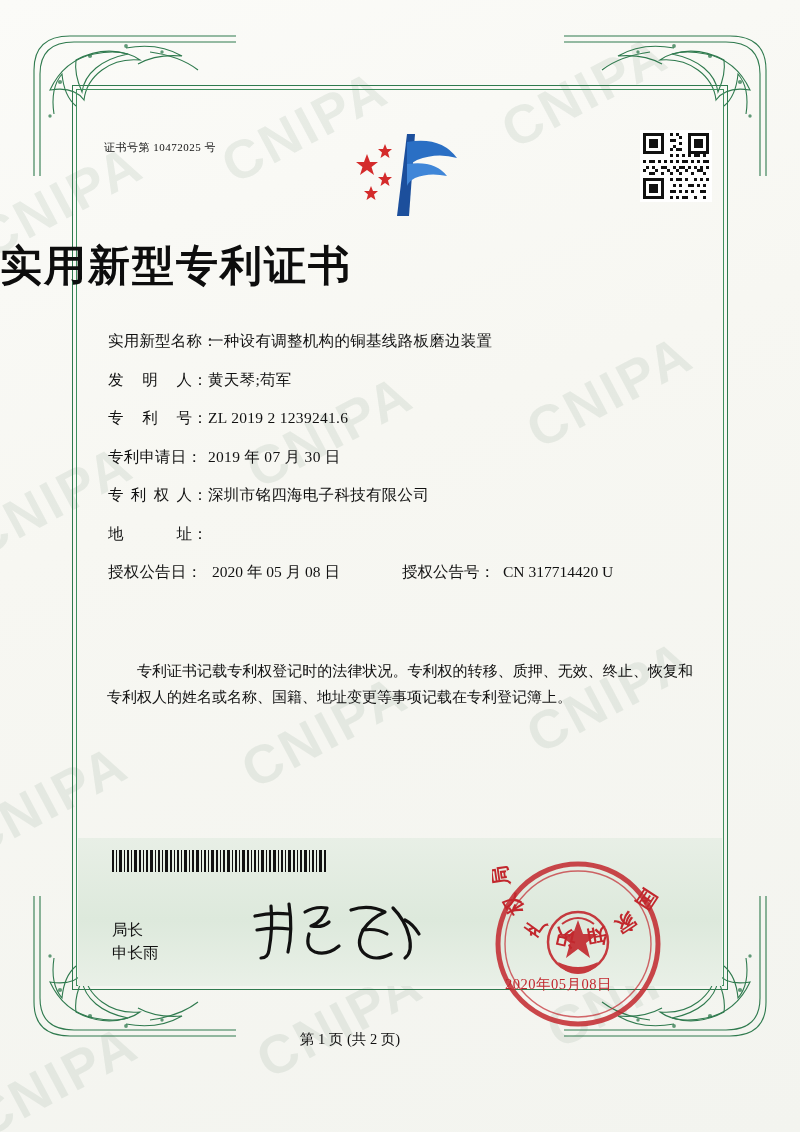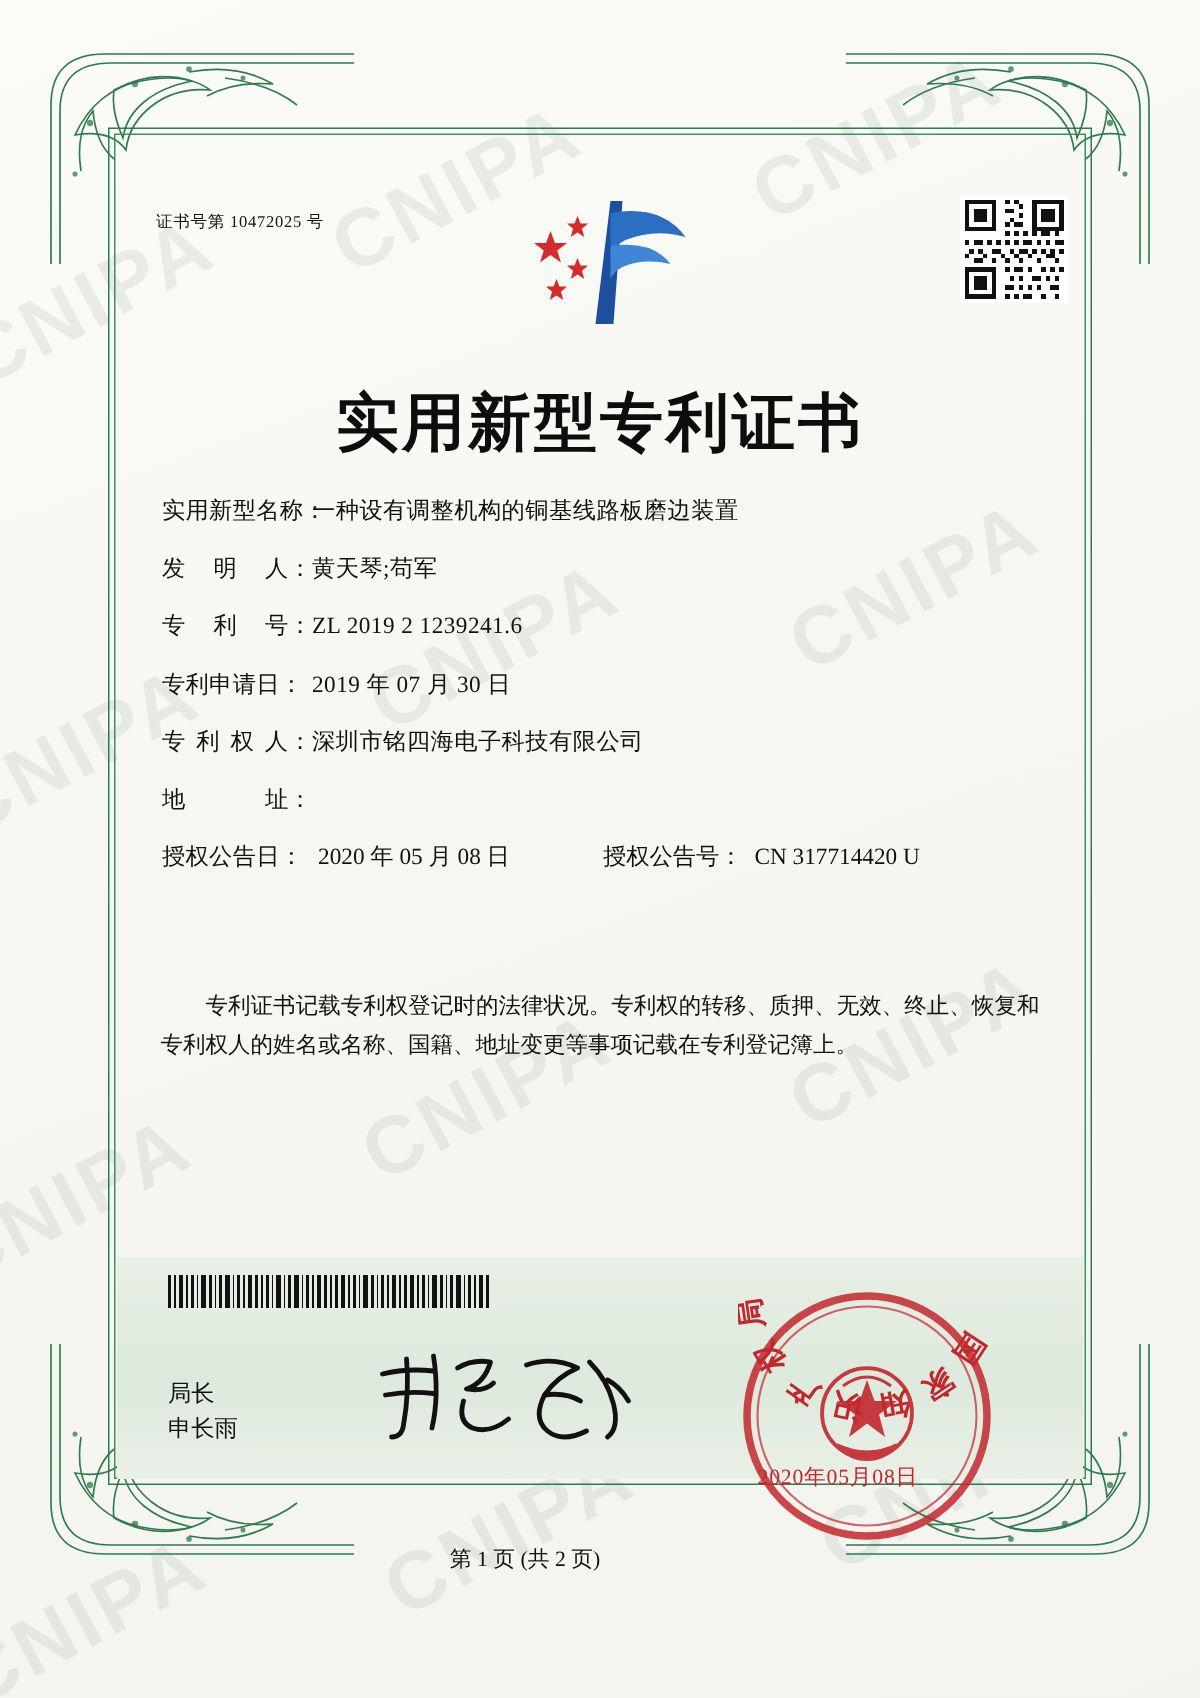--- a/index.html
+++ b/index.html
@@ -90,27 +90,26 @@
     width: 72px; height: 72px;
     background: #fff;
   }
   #qr svg { display: block; }
 
   
   #doc-title {
     position: absolute;
     left: 0; top: 238px;
     width: 800px;
-    text-align: center;
+    text-align: left;
     font-size: 42px;
     font-weight: 700;
     letter-spacing: 2px;
     color: #0d0d0d;
     font-family: "Liberation Serif", "DejaVu Serif", serif;
-    margin-top: 16px;
   }
 
   
   #fields {
     position: absolute;
     left: 108px; top: 333px;
     width: 600px;
     font-size: 15.5px;
     line-height: 1;
     color: #111;

